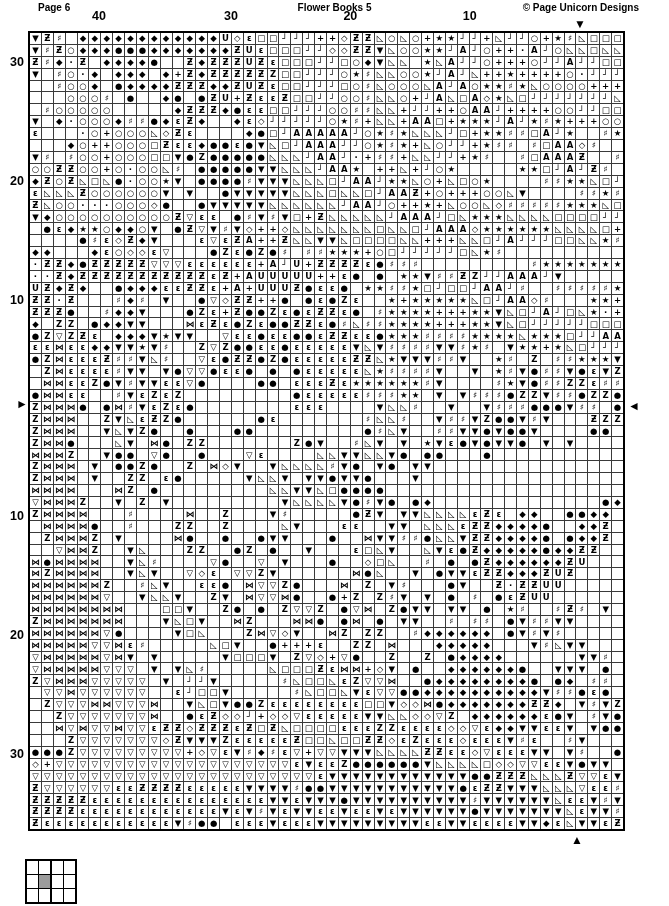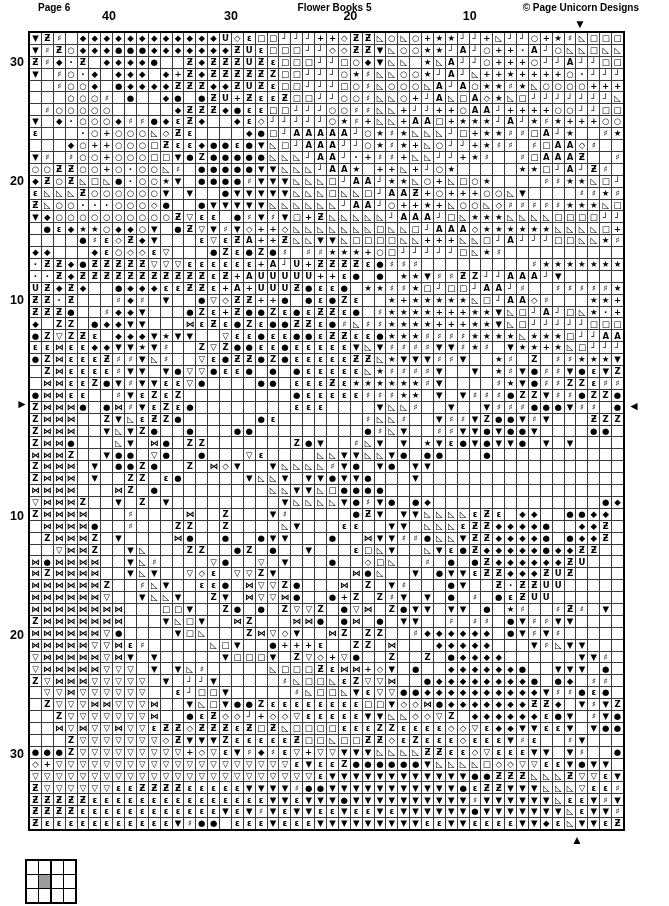--- a/index.html
+++ b/index.html
@@ -32,21 +32,21 @@
 </head>
 <body>
 
 <div class="page">
 
   <div class="hdr hdr-page">Page 6</div>
   <div class="hdr hdr-title">Flower Books 5</div>
   <div class="hdr hdr-copy">© Page Unicorn Designs</div>
 
   <div id="top-labels">
-      <div class="col-label" style="left: 109px;">40</div>
+      <div class="col-label" style="left: 99px;">40</div>
       <div class="col-label" style="left: 230.98px;">30</div>
       <div class="col-label" style="left: 350.38px;">20</div>
       <div class="col-label" style="left: 469.78px;">10</div>
     </div>
   <div id="left-labels">
       <div class="row-label" style="top: 62px;">30</div>
       <div class="row-label" style="top: 181px;">20</div>
       <div class="row-label" style="top: 300px;">10</div>
       <div class="row-label" style="top: 516px;">10</div>
       <div class="row-label" style="top: 635px;">20</div>

